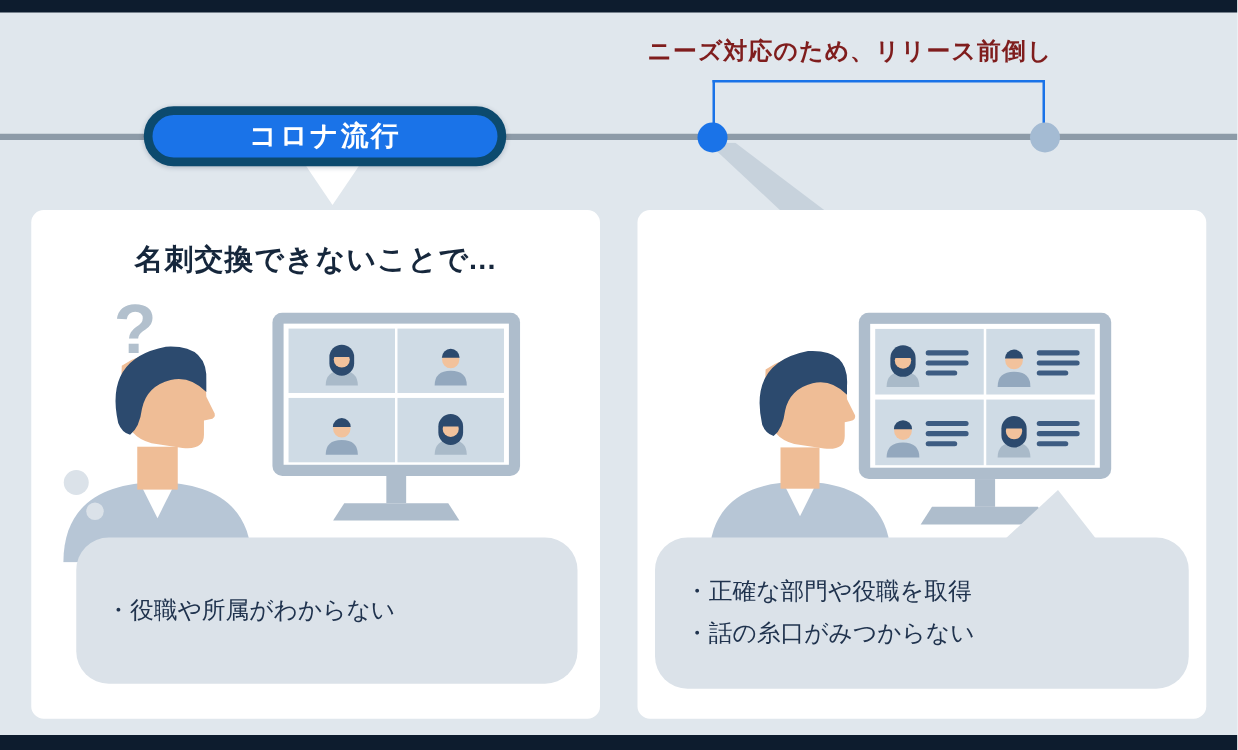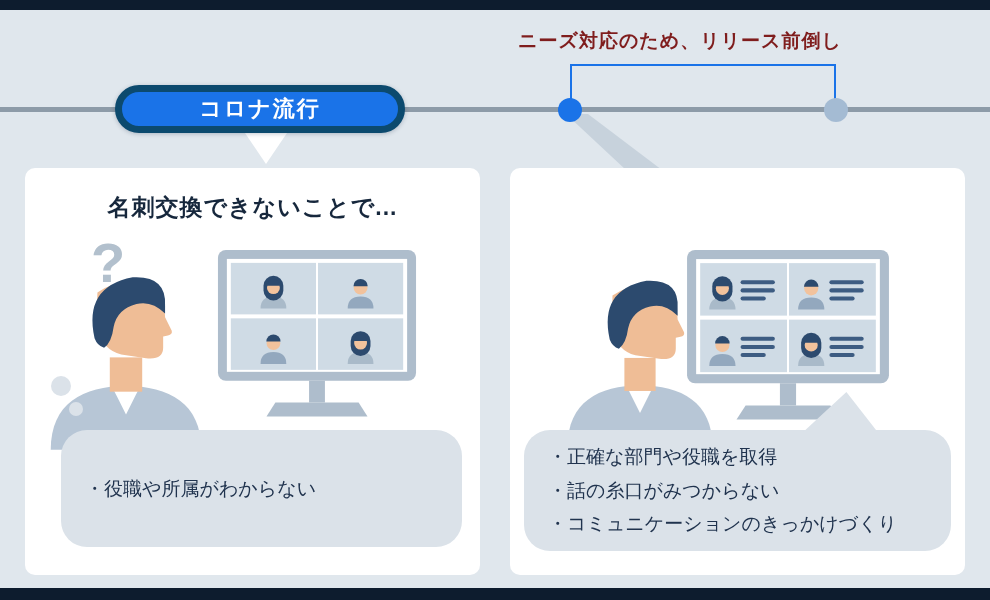--- a/index.html
+++ b/index.html
@@ -177,18 +177,17 @@
       <rect x="97" y="132" width="16" height="22" fill="#aebdcc"></rect>
       <path d="M63 154 L147 154 L156 168 L54 168 Z" fill="#aebdcc"></path>
     </svg>
 
     <div class="bubble-tail"></div>
 
     <div class="bubble br">
       <ul>
         <li>・正確な部門や役職を取得</li>
         <li>・話の糸口がみつからない</li>
-        <li>・コミュニケーションのきっかけづくり</li>
       </ul>
     </div>
   </section>
 
 </div>
 
 </body></html>

